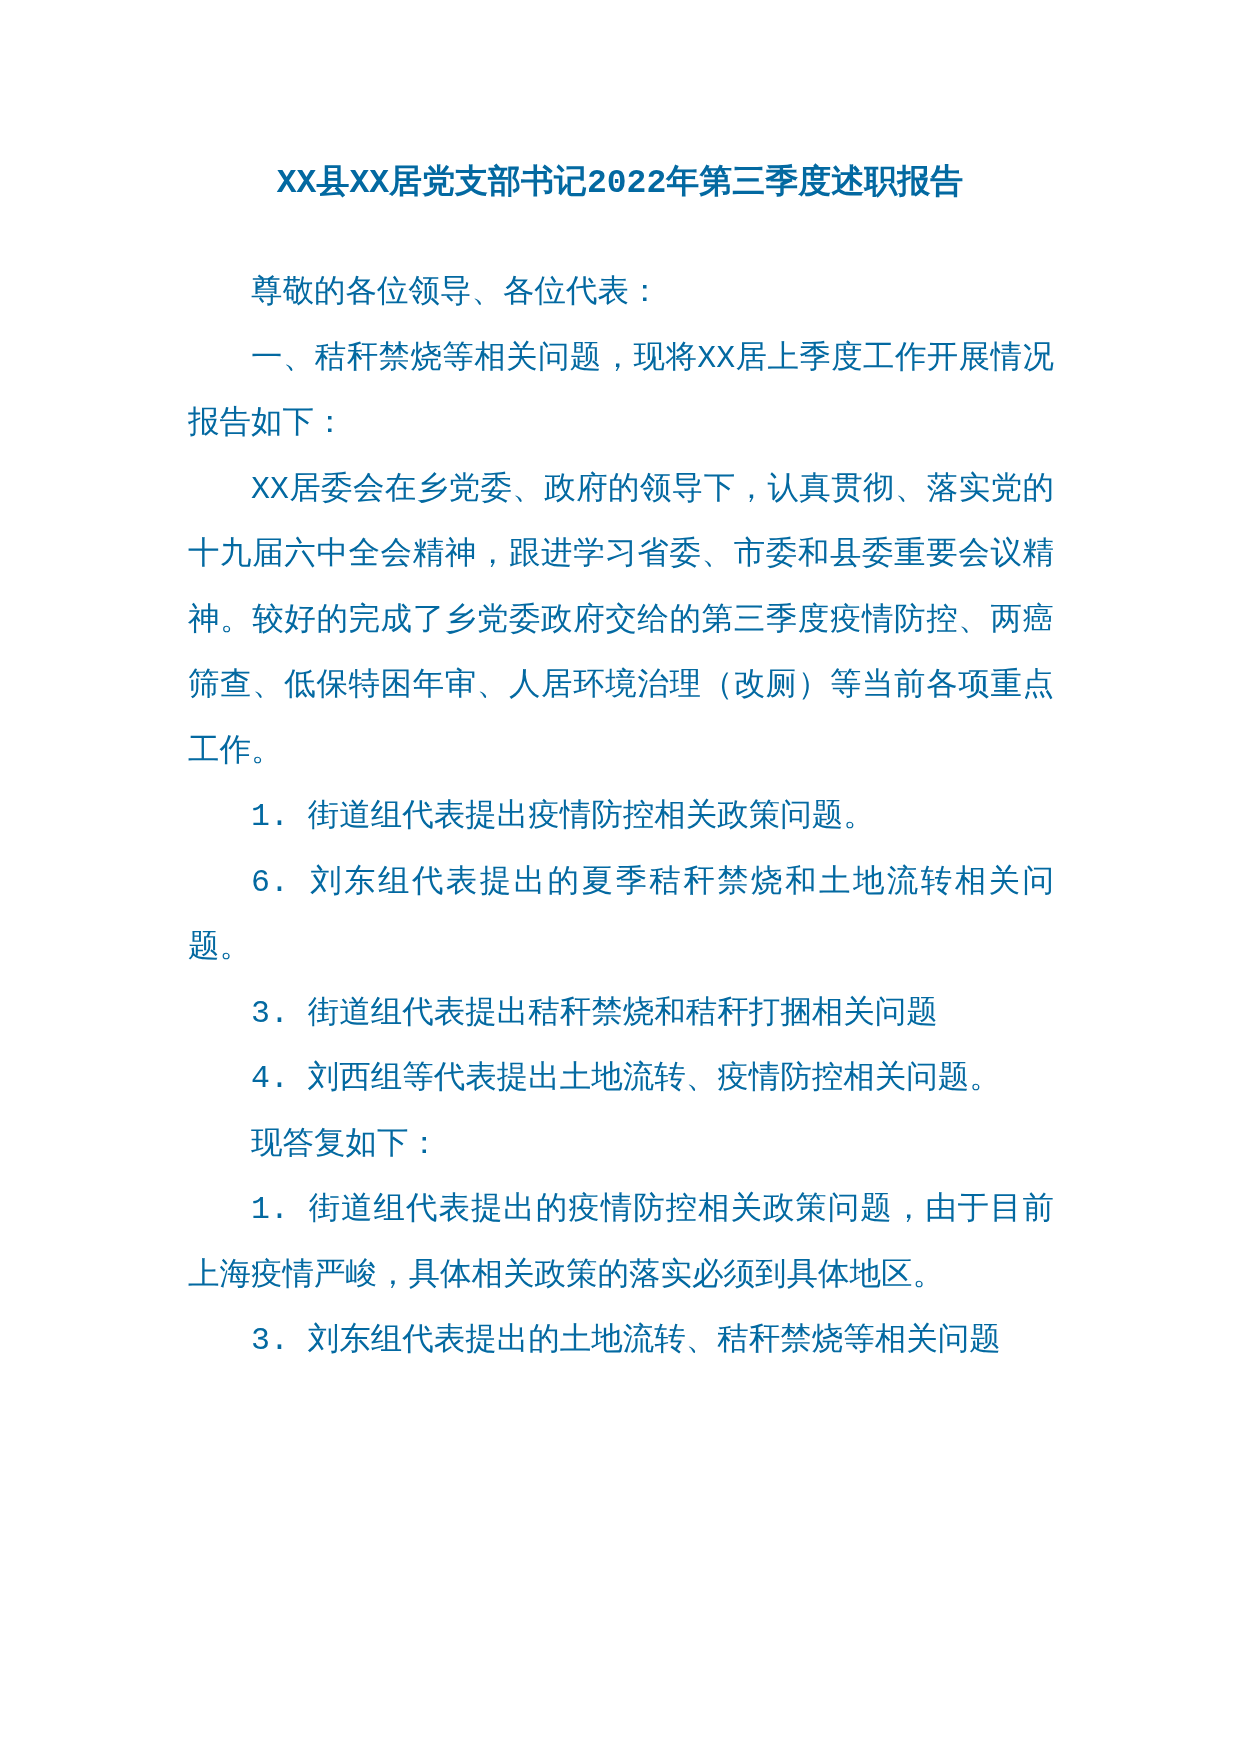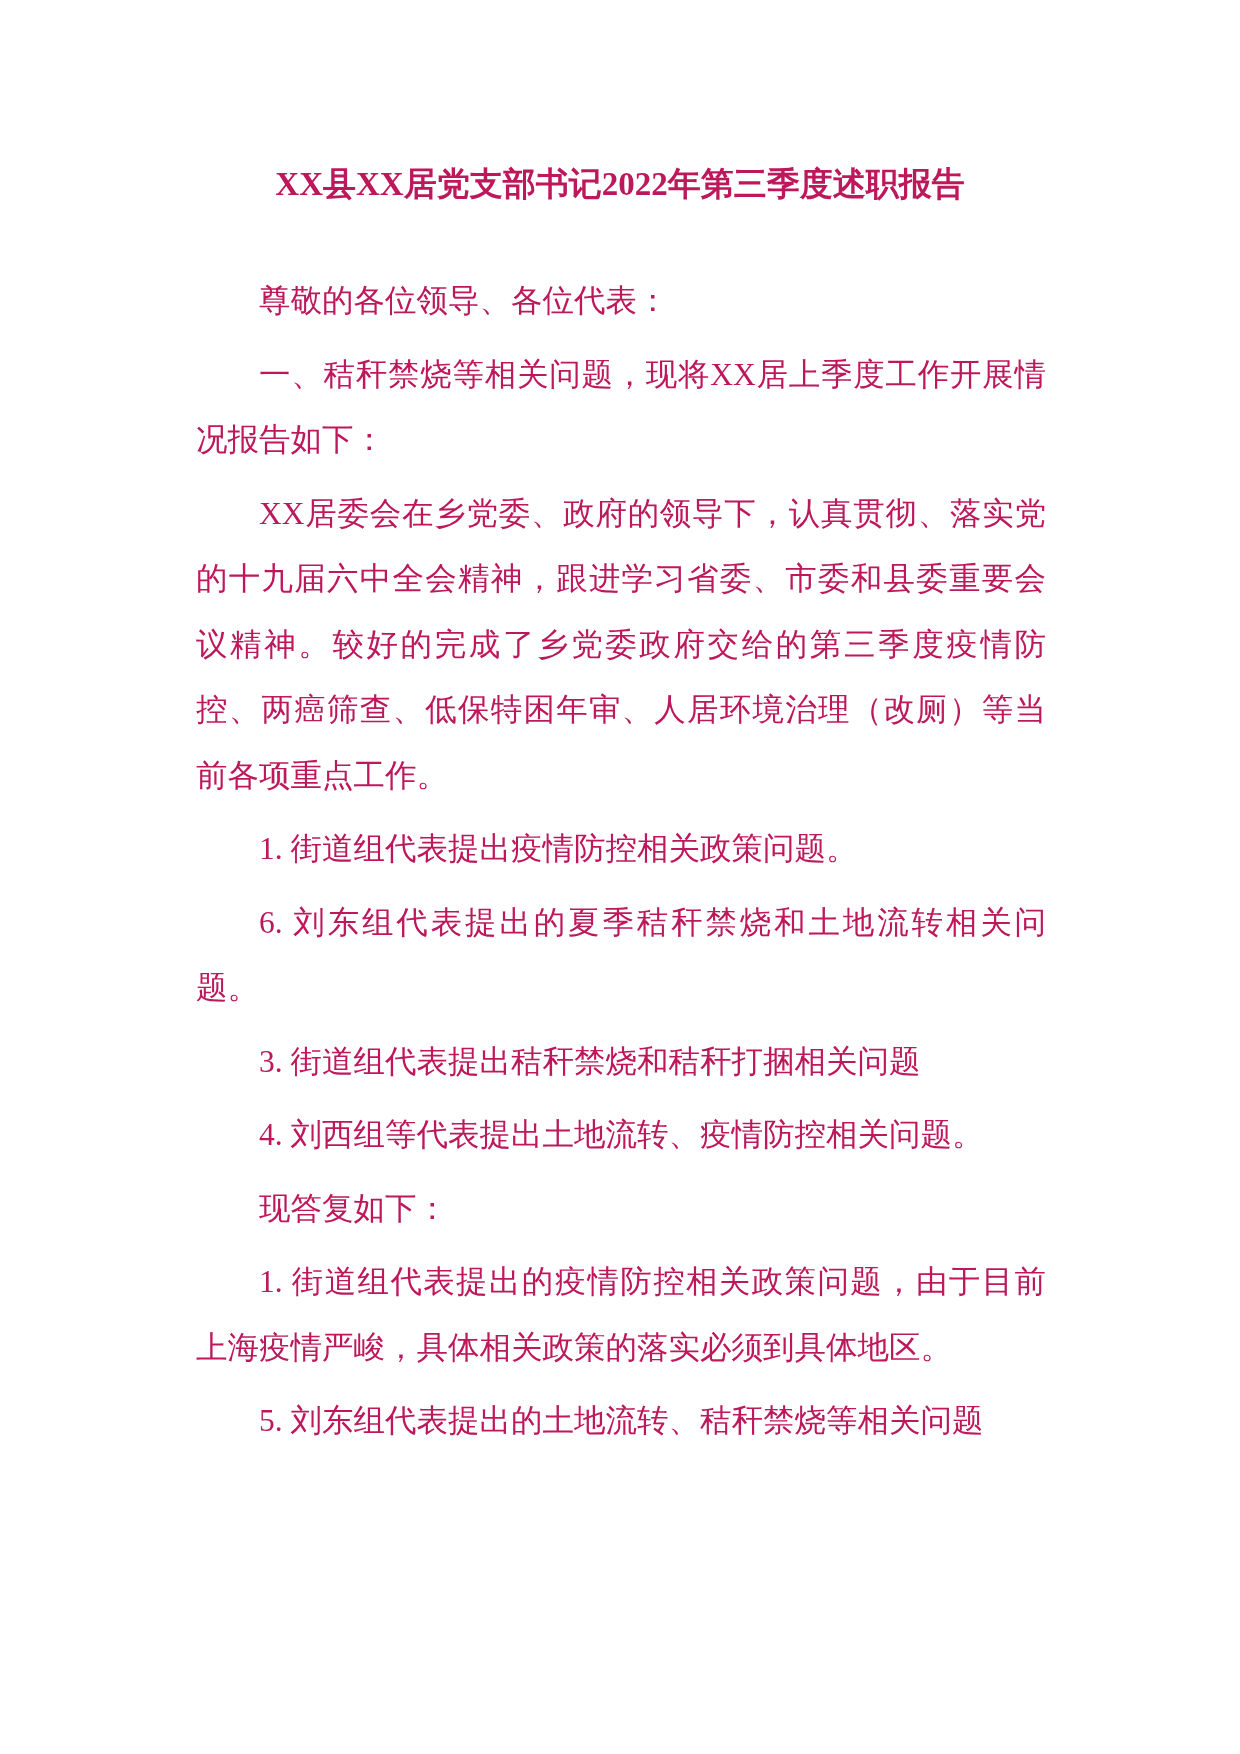--- a/index.html
+++ b/index.html
@@ -1,42 +1,42 @@
 <!DOCTYPE html>
 <html><head>
   <meta charset="utf-8">
   <style>
     html, body { margin: 0; padding: 0; background: #ffffff; }
     body { width: 1240px; height: 1754px; position: relative; overflow: hidden; }
     .page {
       position: absolute; left: 0; top: 0; width: 1240px; height: 1372px;
-      background: #ffffff; color: #be185d;
-      font-family: Liberation Serif, serif;
+      background: #ffffff; color: #0369a1;
+      font-family: Liberation Mono, monospace;
     }
     .title {
       position: absolute; left: 0; top: 160px; width: 1240px;
       text-align: center; font-size: 33px; font-weight: bold;
       line-height: 48px; letter-spacing: 0px;
     }
     .body {
       position: absolute; left: 188px; top: 260px; width: 866px;
       font-size: 31.5px; line-height: 65.5px;
     }
-    .p { margin: 8px; text-indent: 2em; text-align: justify; text-align-last: left; }
+    .p { margin: 0; text-indent: 2em; text-align: justify; text-align-last: left; }
   </style>
 </head>
 <body>
 
 <div class="page">
   <div class="title">XX县XX居党支部书记2022年第三季度述职报告</div>
   <div class="body">
     <p class="p">尊敬的各位领导、各位代表：</p>
     <p class="p">一、秸秆禁烧等相关问题，现将XX居上季度工作开展情况报告如下：</p>
     <p class="p">XX居委会在乡党委、政府的领导下，认真贯彻、落实党的十九届六中全会精神，跟进学习省委、市委和县委重要会议精神。较好的完成了乡党委政府交给的第三季度疫情防控、两癌筛查、低保特困年审、人居环境治理（改厕）等当前各项重点工作。</p>
     <p class="p">1. 街道组代表提出疫情防控相关政策问题。</p>
     <p class="p">6. 刘东组代表提出的夏季秸秆禁烧和土地流转相关问题。</p>
     <p class="p">3. 街道组代表提出秸秆禁烧和秸秆打捆相关问题</p>
     <p class="p">4. 刘西组等代表提出土地流转、疫情防控相关问题。</p>
     <p class="p">现答复如下：</p>
     <p class="p">1. 街道组代表提出的疫情防控相关政策问题，由于目前上海疫情严峻，具体相关政策的落实必须到具体地区。</p>
-    <p class="p">5. 刘东组代表提出的土地流转、秸秆禁烧等相关问题</p>
+    <p class="p">3. 刘东组代表提出的土地流转、秸秆禁烧等相关问题</p>
   </div>
 </div>
 
 </body></html>

